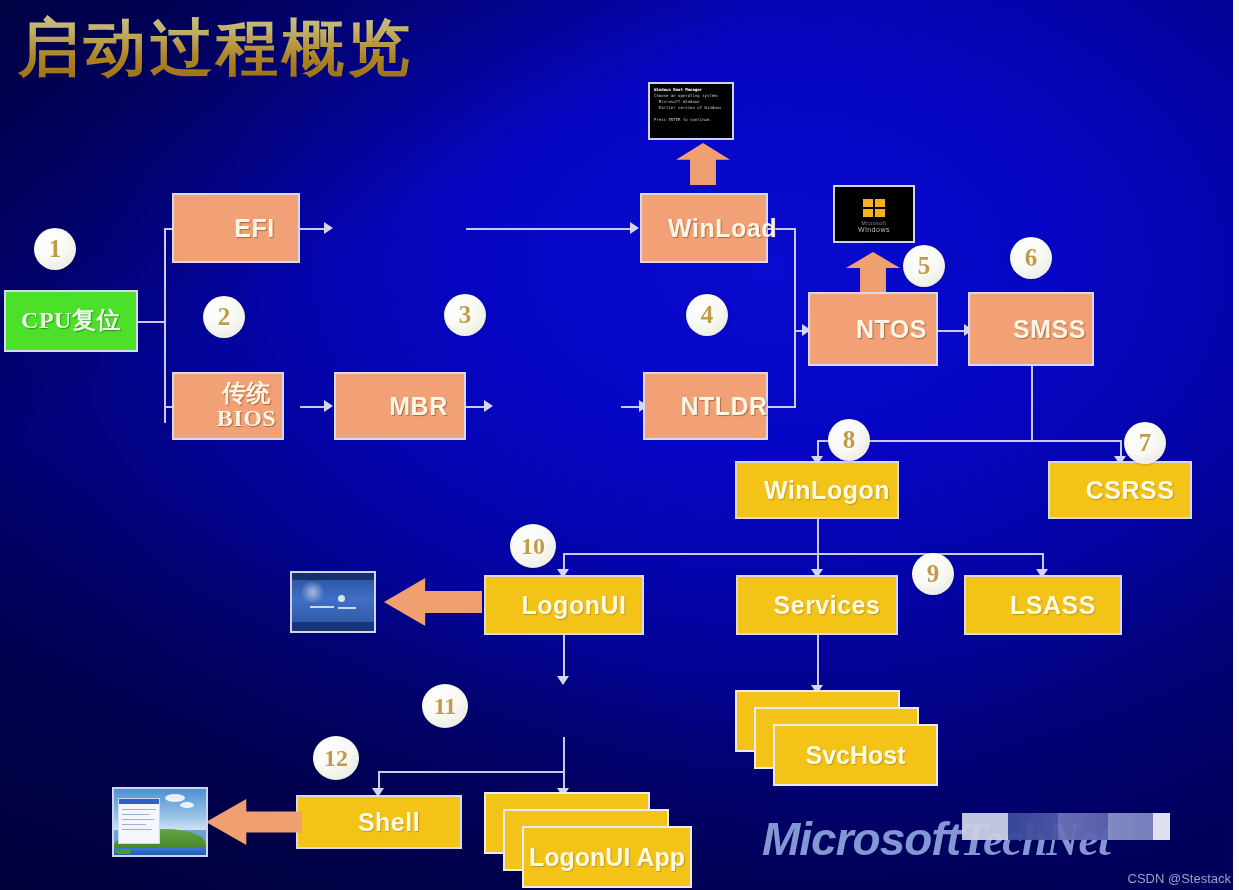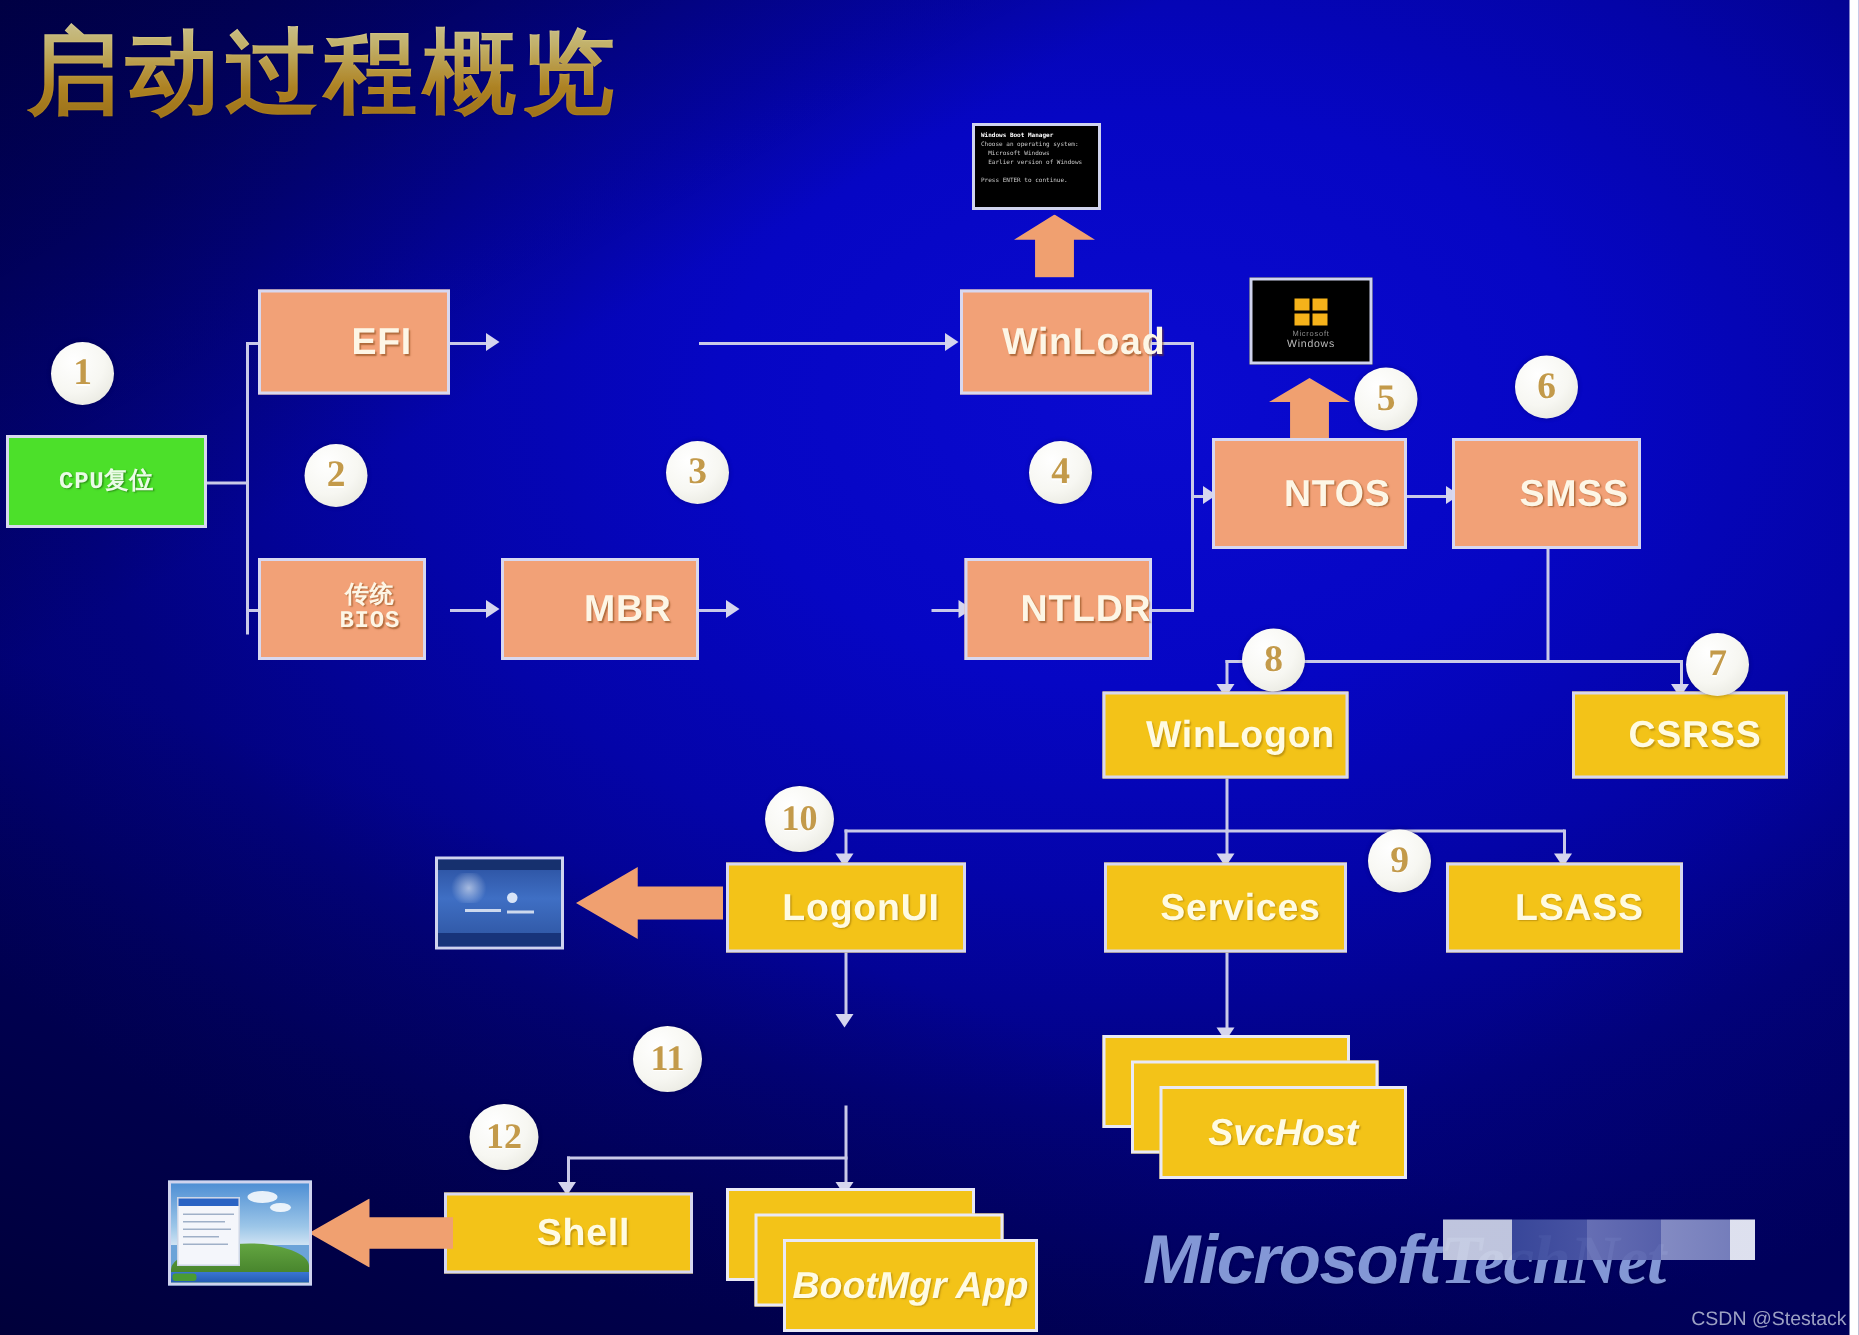--- a/index.html
+++ b/index.html
@@ -53,29 +53,28 @@
     letter-spacing:.5px;
     text-align:center;
     line-height:1.05;
     color:#fdf6e6;
     text-shadow: 1px 1px 1px rgba(120,60,10,.55);
     z-index:5;
   }
   .node.salmon { background:#f2a177;padding-left:37px; }
   .node.yellow { background:#f3c318; color:#fffbe2; text-shadow:1px 1px 1px rgba(150,110,10,.5);padding-left:20px; }
   .node.green  { background:#4ce02a; color:#eafbe6; text-shadow:1px 1px 1px rgba(20,90,10,.55); }
-  .node.cn { font-family:Liberation Mono, monospace; font-size:16px; }
+  .node.cn { font-family:Liberation Serif, serif; font-size:24px; }
 
   
   .stack { position:absolute; z-index:5; }
   .stack .sheet {
     position:absolute;
     background:#f3c318;
     border:2px solid #e9e9f7;
-    font-style:italic;
   }
   .stack .sheet.top {
     display:flex; align-items:center; justify-content:center;
     color:#fffbe2; font-size:25px; font-weight:700;
     text-shadow:1px 1px 1px rgba(150,110,10,.5);
   }
 
   
   .num {
     position:absolute; z-index:20;
@@ -320,21 +319,21 @@
     <div class="sheet" style="left:19px; top:17px; width:165px; height:62px;"></div>
     <div class="sheet top" style="left:38px; top:34px; width:165px; height:62px;">
       <span>SvcHost</span>
     </div>
   </div>
 
   <div class="stack" style="left:484px; top:792px; width:208px; height:100px;">
     <div class="sheet" style="left:0; top:0; width:166px; height:62px;"></div>
     <div class="sheet" style="left:19px; top:17px; width:166px; height:62px;"></div>
     <div class="sheet top" style="left:38px; top:34px; width:170px; height:62px;">
-      <span>BootMgr App</span>
+      <span>LogonUI App</span>
     </div>
   </div>
 
   <div class="thumb black" style="left:648px; top:82px; width:86px; height:58px;">
     <div class="cli">
       <b>Windows Boot Manager</b><br>
       Choose an operating system:<br>
       &nbsp;&nbsp;Microsoft Windows<br>
       &nbsp;&nbsp;Earlier version of Windows<br>
       <br>

